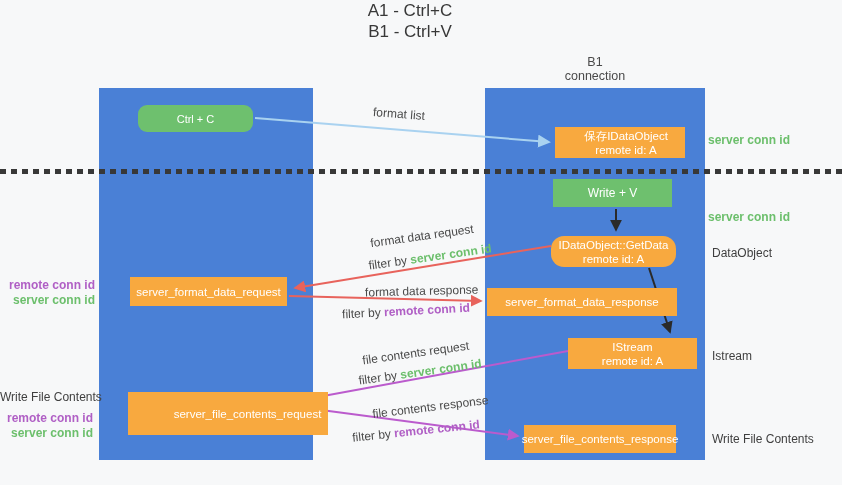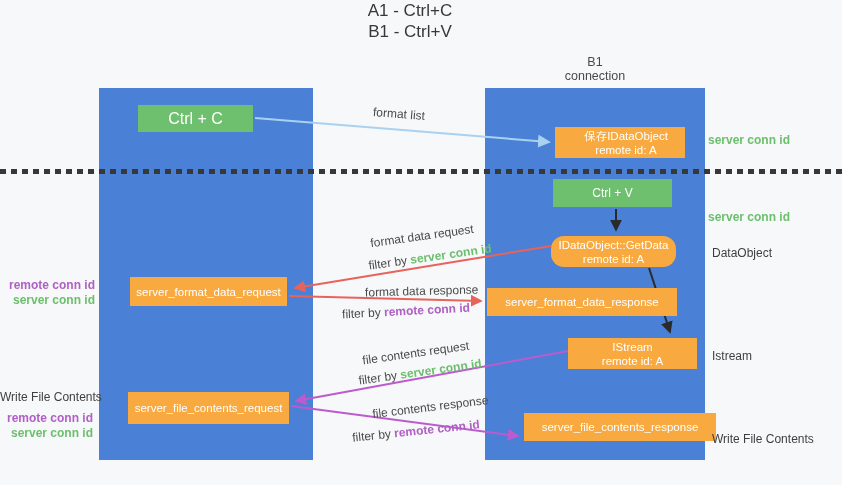--- a/index.html
+++ b/index.html
@@ -74,39 +74,39 @@
     </defs>
     <line x1="255" y1="118" x2="549" y2="142" stroke="#a9d2f0" stroke-width="2" marker-end="url(#ah-blue)"></line>
     <line x1="616" y1="209" x2="616" y2="230" stroke="#2a2a2a" stroke-width="2" marker-end="url(#ah-black)"></line>
     <line x1="649" y1="268" x2="670" y2="332" stroke="#2a2a2a" stroke-width="2" marker-end="url(#ah-black)"></line>
     <line x1="551" y1="246" x2="295" y2="288" stroke="#e8635c" stroke-width="2" marker-end="url(#ah-red)"></line>
     <line x1="289" y1="296" x2="481" y2="301" stroke="#e8635c" stroke-width="2" marker-end="url(#ah-red)"></line>
     <line x1="568" y1="351" x2="296" y2="401" stroke="#bb5bcd" stroke-width="2" marker-end="url(#ah-purple)"></line>
     <line x1="291" y1="406" x2="518" y2="436" stroke="#bb5bcd" stroke-width="2" marker-end="url(#ah-purple)"></line>
   </svg>
 
-  <div class="abs box box-green" style="left:138px; top:105px; width:115px; height:27px; font-size:16px;">Ctrl + C</div>
-  <div class="abs box box-green" style="left:553px; top:179px; width:119px; height:28px; font-size:12px;">Ctrl + V</div>
+  <div class="abs box box-green" style="left:138px; top:105px; width:115px; height:27px; font-size:11px;border-radius:9px;">Ctrl + C</div>
+  <div class="abs box box-green" style="left:553px; top:179px; width:119px; height:28px; font-size:12px;">Write + V</div>
 
   <div class="abs box box-orange" style="left:555px; top:127px; width:118px; height:31px; flex-direction:column;padding-left:12px;">
     <div>保存IDataObject</div>
     <div>remote id: A</div>
   </div>
   <div class="abs box box-orange" style="left:551px; top:236px; width:125px; height:31px; flex-direction:column;border-radius:13px;">
     <div>IDataObject::GetData</div>
     <div>remote id: A</div>
   </div>
   <div class="abs box box-orange" style="left:568px; top:338px; width:129px; height:31px; flex-direction:column;">
     <div>IStream</div>
     <div>remote id: A</div>
   </div>
   <div class="abs box box-orange" style="left:130px; top:277px; width:157px; height:29px;">server_format_data_request</div>
   <div class="abs box box-orange" style="left:487px; top:288px; width:190px; height:28px;">server_format_data_response</div>
-  <div class="abs box box-orange" style="left:128px; top:392px; width:161px; height:32px;">server_file_contents_request</div>
-  <div class="abs box box-orange" style="left:524px; top:413px; width:192px; height:28px;">server_file_contents_response</div>
+  <div class="abs box box-orange" style="left:128px; top:392px; width:161px; height:43px;padding-left:39px;">server_file_contents_request</div>
+  <div class="abs box box-orange" style="left:524px; top:425px; width:152px; height:28px;">server_file_contents_response</div>
 
   <div class="abs lbl" style="left:373px; top:107px; transform:rotate(4.5deg);">format list</div>
 
   <div class="abs lbl" style="left:370px; top:229px; transform:rotate(-8deg);">format data request</div>
   <div class="abs lbl" style="left:368px; top:250px; transform:rotate(-8deg);">
     <span>filter by </span><span class="green">server conn id</span>
   </div>
 
   <div class="abs lbl" style="left:365px; top:284px; transform:rotate(-1.5deg);">format data response</div>
   <div class="abs lbl" style="left:342px; top:304px; transform:rotate(-3deg);">

